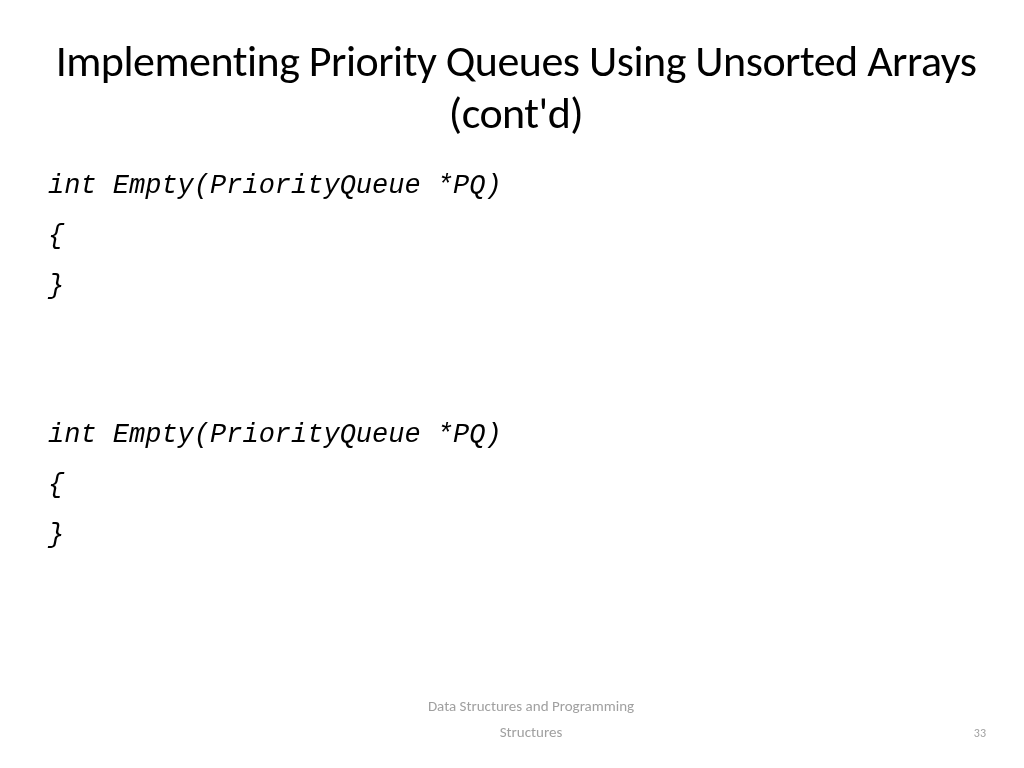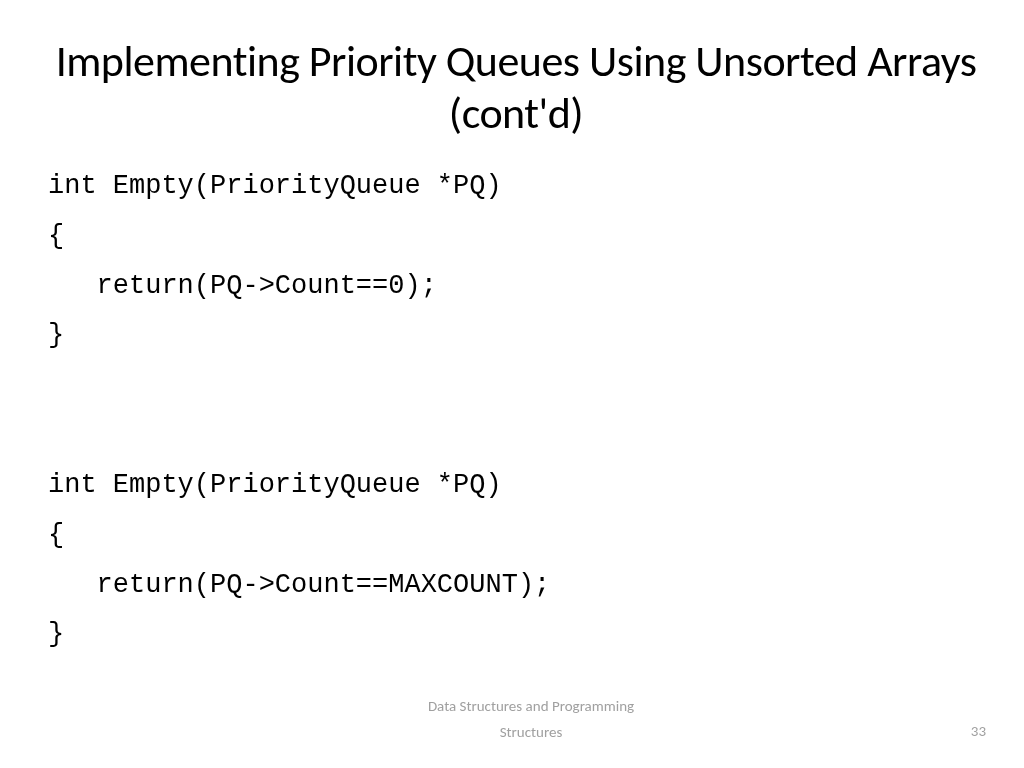--- a/index.html
+++ b/index.html
@@ -27,20 +27,21 @@
     .code-block {
       font-family: "Courier New", Courier, monospace;
       font-size: 27px;
       color: #000000;
       padding-left: 36px;
       padding-top: 18px;
       line-height: 1.55;
     }
     .code-line {
       white-space: pre;
+      font-style: italic;
     }
     .footer {
       position: absolute;
       bottom: 18px;
       left: 15px;
       width: 100%;
       display: flex;
       justify-content: center;
       align-items: flex-start;
       margin-top: 12px;
@@ -49,38 +50,36 @@
       color: #a0a0a0;
       font-size: 15px;
       text-align: center;
       line-height: 1.25;
     }
     .page-number {
       position: absolute;
       right: 38px;
       bottom: 28px;
       color: #a0a0a0;
-      font-size: 15px;
+      font-size: 12px;
     }
   </style>
 </head>
 <body>
 
 <h1 class="slide-title">Implementing Priority Queues Using Unsorted Arrays (cont'd)</h1>
 
 <div class="code-block">
   <div class="code-line">int Empty(PriorityQueue *PQ)</div>
   <div class="code-line">{</div>
-  <div class="code-line">   return(PQ-&gt;Count==0);</div>
   <div class="code-line">}</div>
   <div class="code-line">&nbsp;</div>
   <div class="code-line">&nbsp;</div>
   <div class="code-line">int Empty(PriorityQueue *PQ)</div>
   <div class="code-line">{</div>
-  <div class="code-line">   return(PQ-&gt;Count==MAXCOUNT);</div>
   <div class="code-line">}</div>
 </div>
 
 <div class="footer">
   <div class="footer-text">
     <div>Data Structures and Programming</div>
     <div>Structures</div>
   </div>
 </div>
 

